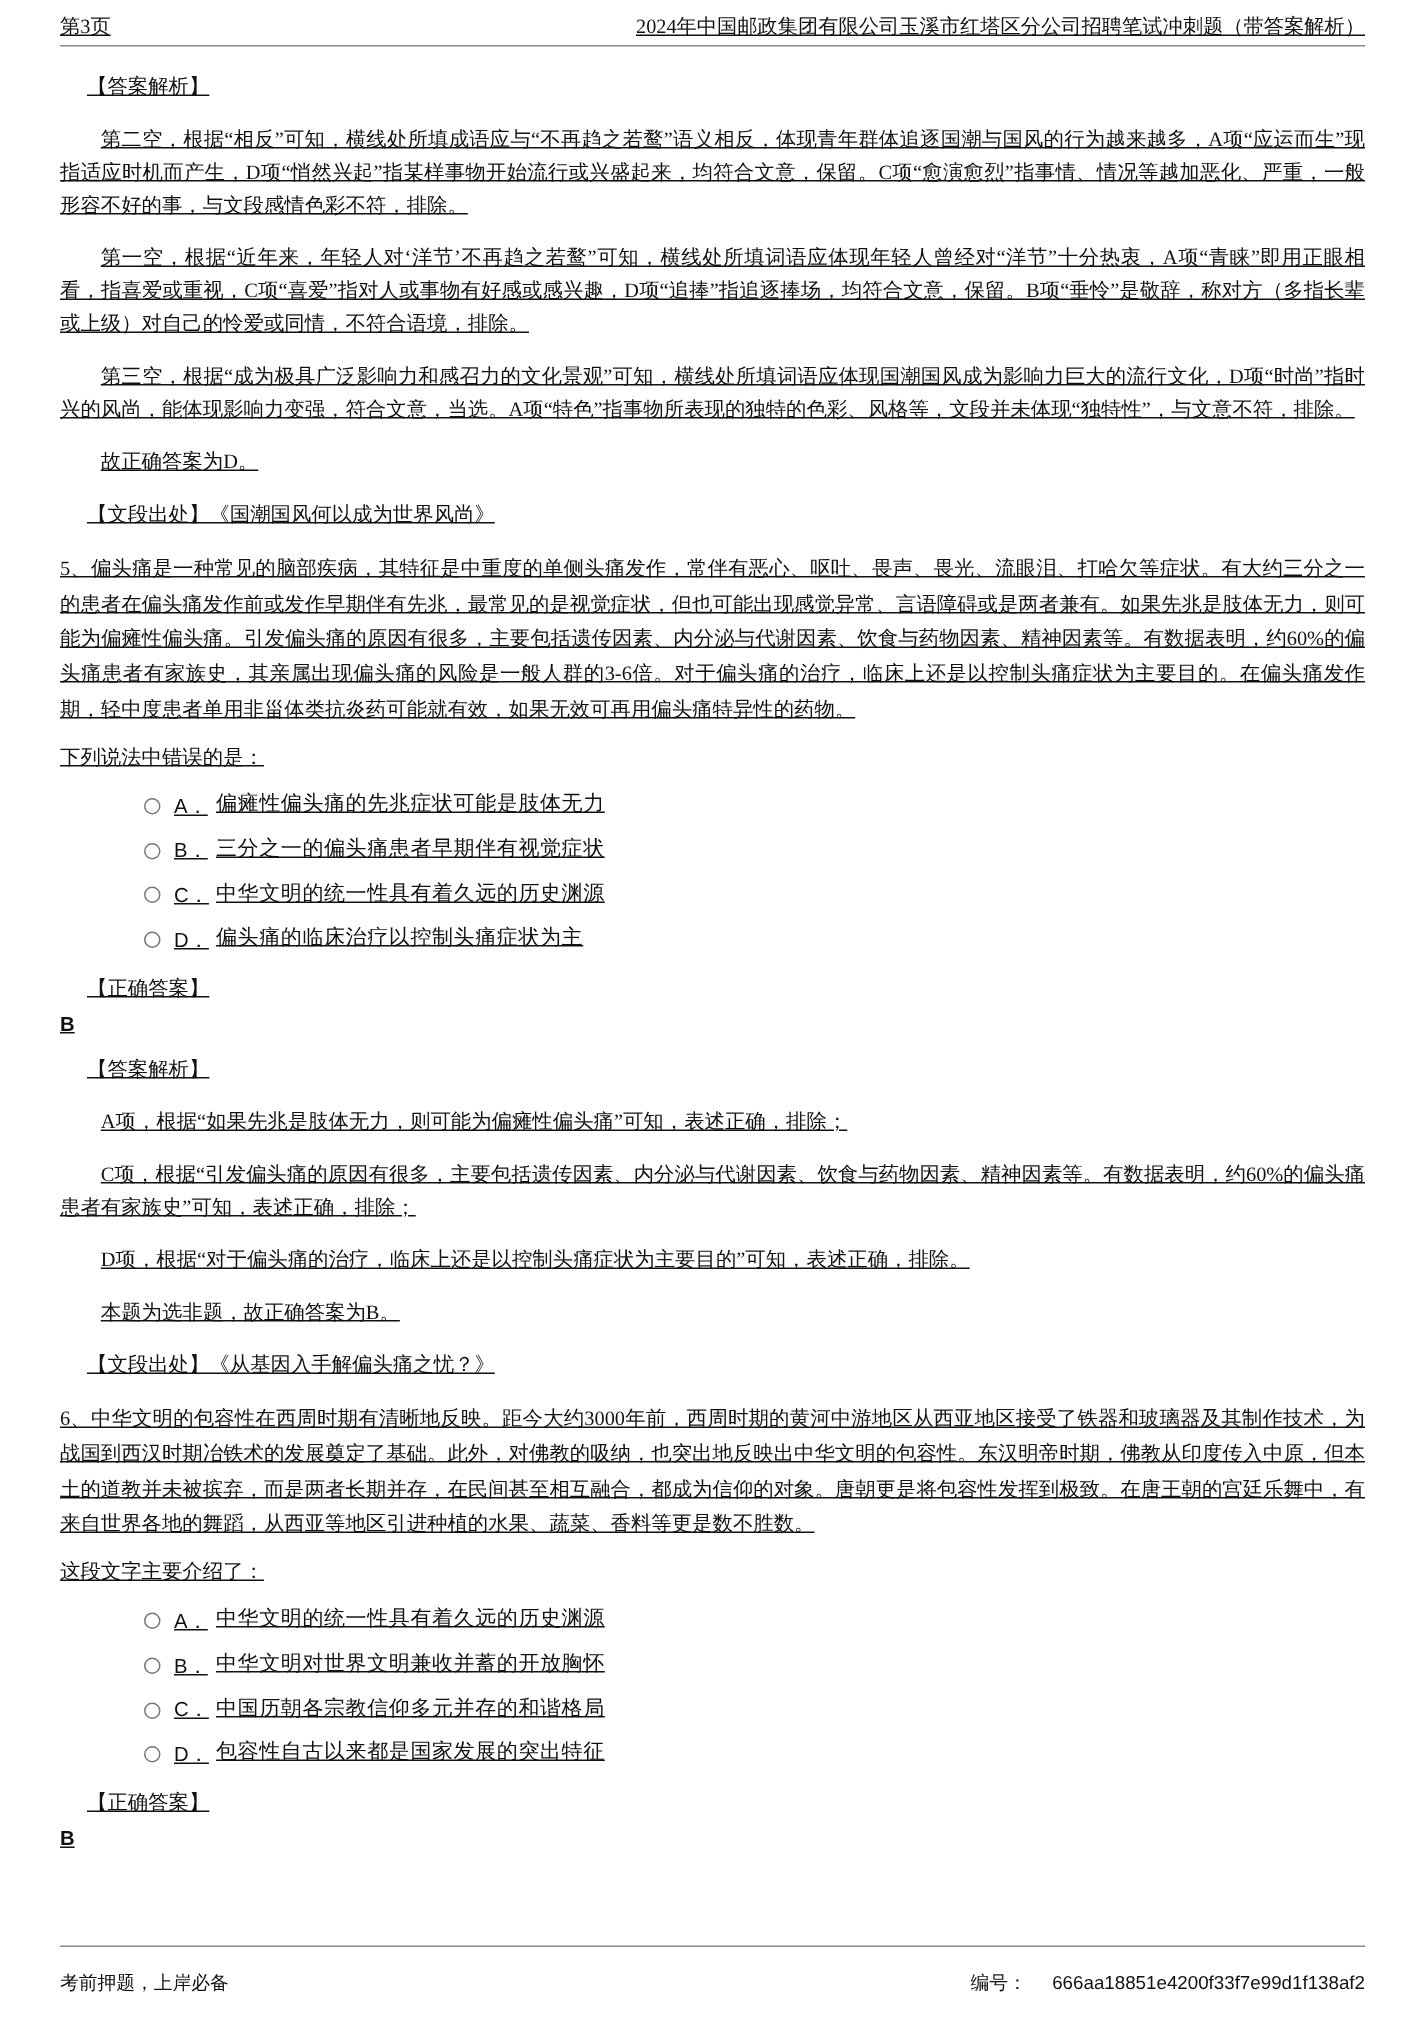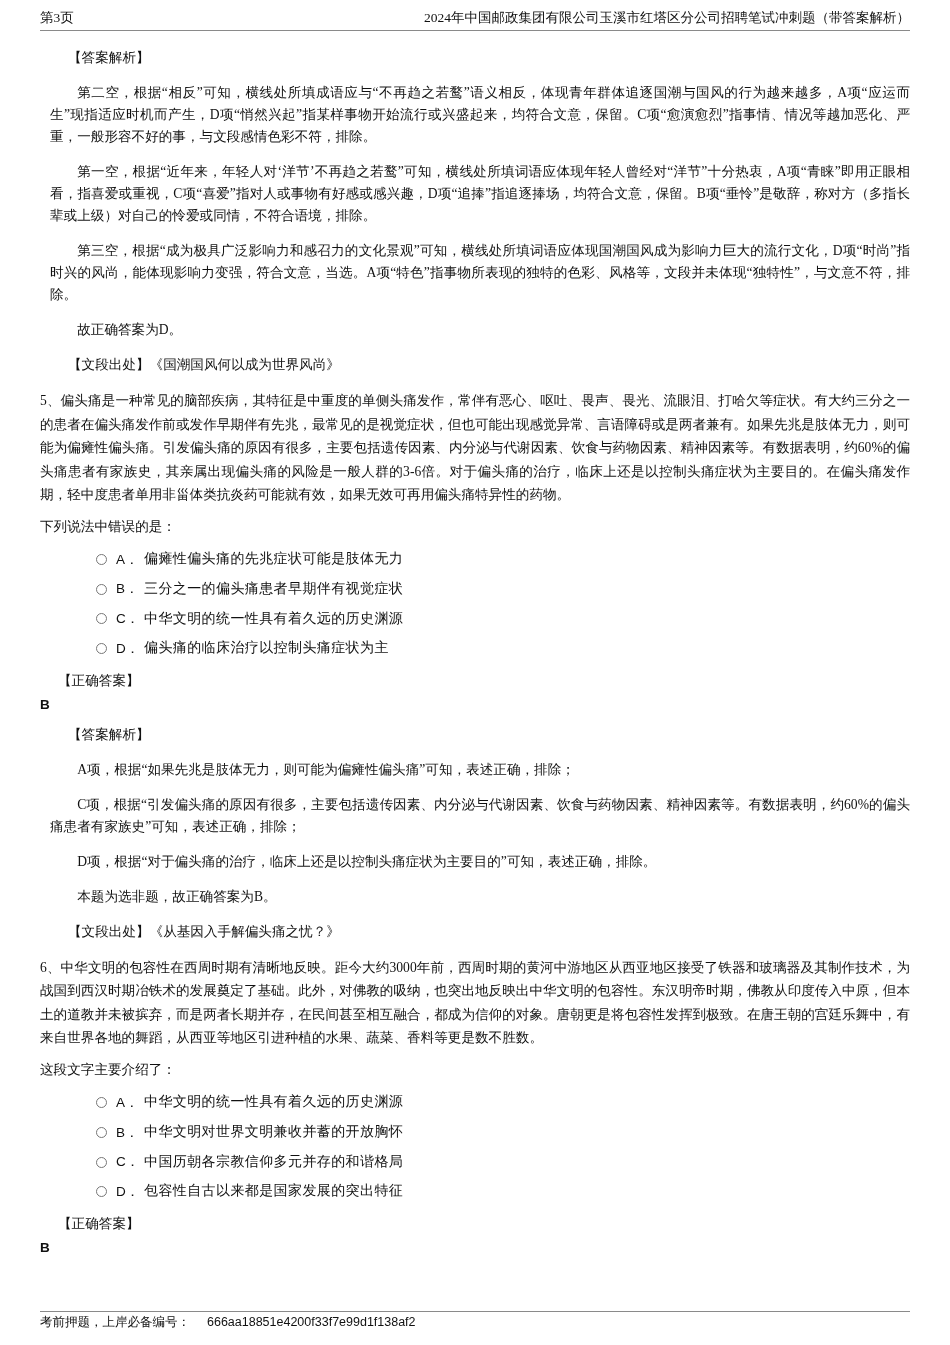--- a/index.html
+++ b/index.html
@@ -14,20 +14,21 @@
     color: #111111;
     position: relative;
     overflow: hidden;
   }
   .page {
     width: 950px;
     height: 1345px;
     box-sizing: border-box;
     padding: 0 40px;
     position: relative;
+    text-decoration: underline;
   }
 
   
   .page-header {
     display: flex;
     align-items: flex-end;
     justify-content: space-between;
     padding: 10px 0 4px 0;
     border-bottom: 1px solid #8a8a8a;
     font-size: 13.5px;
@@ -46,21 +47,21 @@
   
   .content {
     padding-top: 16px;
     font-size: 13.6px;
     line-height: 1.62;
   }
   .block {
     margin: 0 0 13px 0;
   }
   .para {
-    margin: 0 0 13px 10px;
+    margin: 0 0 13px 0;
     text-align: justify;
     text-justify: inter-ideograph;
   }
   .indent2 {
     text-indent: 2em;
   }
   .label-line {
     margin: 0 0 2px 0;
   }
   .answer-letter {
@@ -116,22 +117,23 @@
     padding-left: 18px;
   }
 
   
   .page-footer {
     position: absolute;
     left: 40px;
     right: 40px;
     bottom: 14px;
     border-top: 1px solid #8a8a8a;
-    padding-top: 2px;
+    padding-top: 16px;
     display: flex;
+    justify-content: space-between;
     align-items: baseline;
     font-size: 12.5px;
     color: #111;
   }
   .footer-right {
     font-family: "Liberation Sans", sans-serif;
     font-size: 12.5px;
     white-space: nowrap;
   }
   .footer-id {

